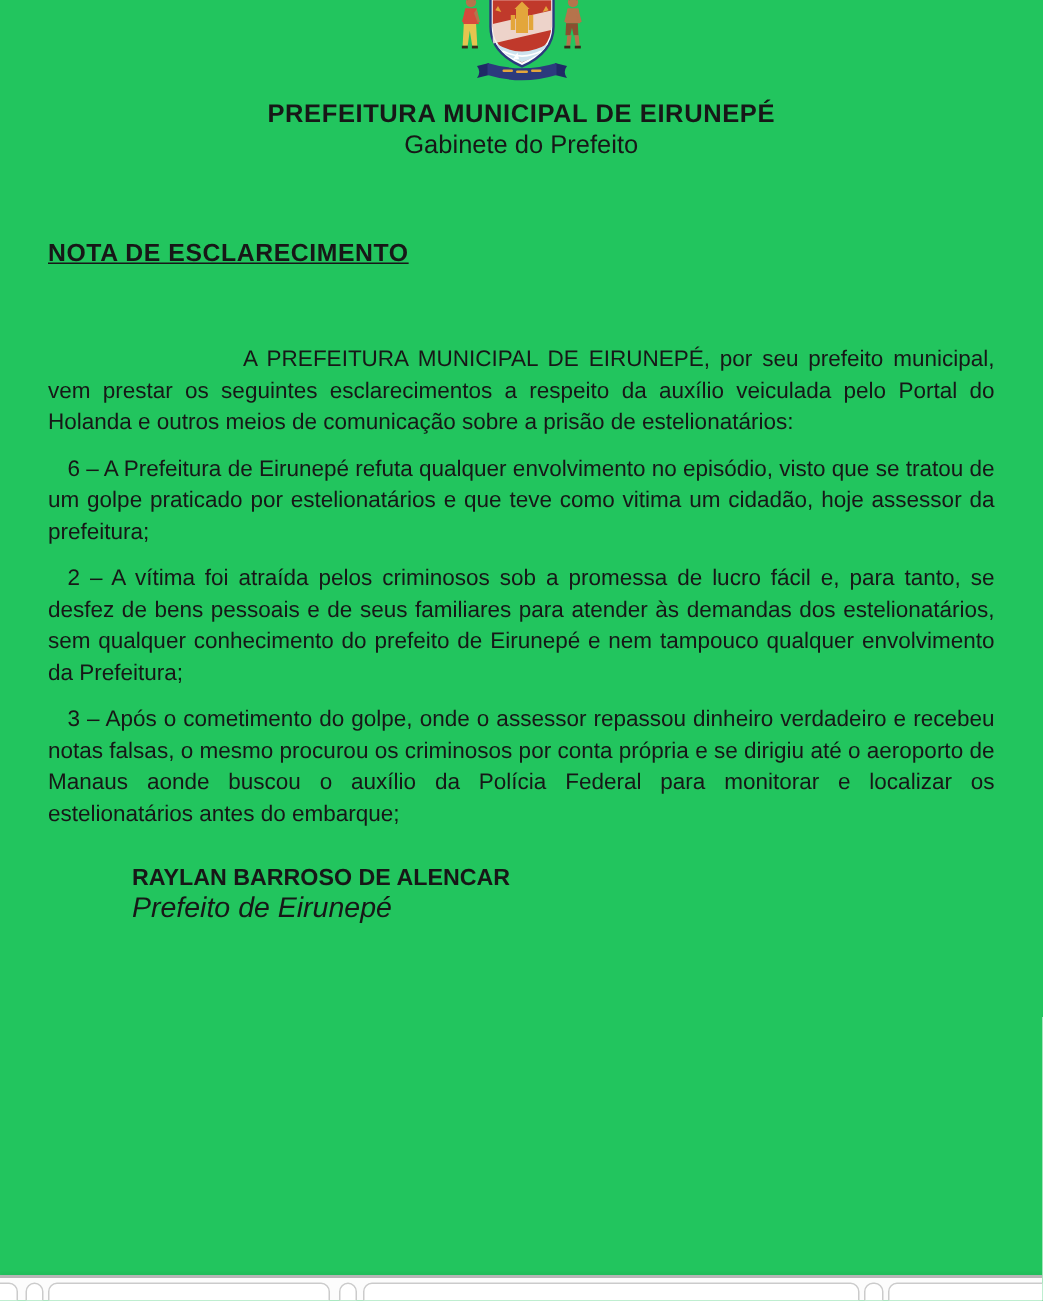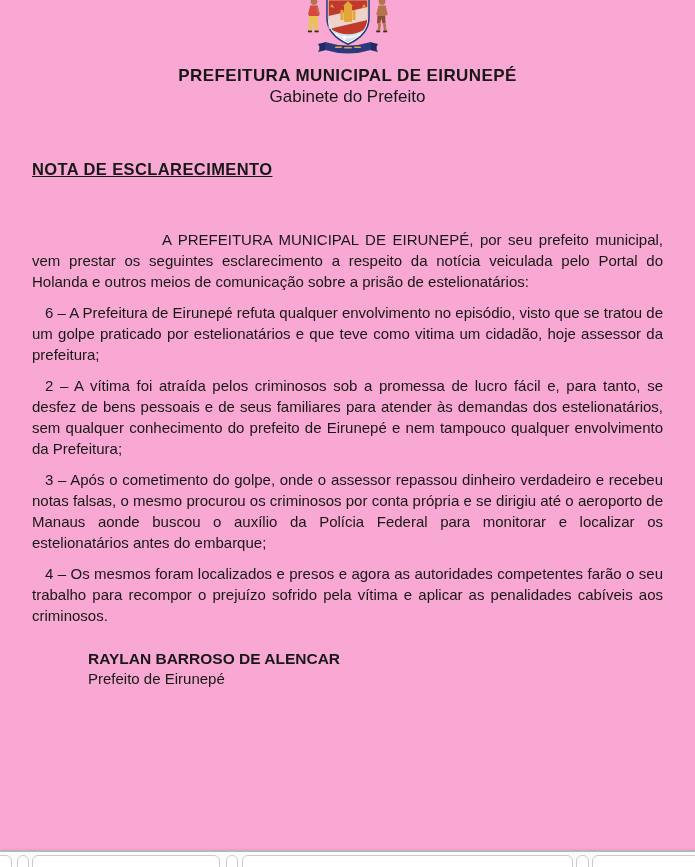--- a/index.html
+++ b/index.html
@@ -1,19 +1,19 @@
 <!DOCTYPE html>
 <html><head>
 <meta charset="utf-8">
 <style>
   html,body{margin:0;padding:0;background:#ffffff;}
   .screen{
     position:relative;
     width:695px;height:867px;
-    background:#f9a8d4;
+    background:#22c55e;
     overflow:hidden;
     font-family:"Liberation Sans","DejaVu Sans",sans-serif;
     color:#171717;
   }
   
   .doc-header{ text-align:center; padding-top:0; }
   .crest{ display:block; margin:0 auto; margin-top:-2px; }
   .org-name{
     margin:5px 0 0 0;
     font-size:17px; font-weight:bold; letter-spacing:.4px;
@@ -31,21 +31,21 @@
   }
   .doc-body p{ margin:10px 0 0 0; text-align:justify; text-indent:13px; }
   .intro{ margin-top:50px !important; text-indent:130px !important; }
   .dateline{
     margin-top:28px !important;
     text-align:center !important; text-indent:0 !important;
     padding-left:88px;
   }
   .sig{ margin-top:22px; text-align:left; padding-left:56px; }
   .sig-name{ font-size:15.5px; font-weight:bold; line-height:21px; }
-  .sig-role{ font-size:15px; line-height:20px; }
+  .sig-role{ font-size:19px; line-height:20px;font-style:italic; }
   
   .bottom-bar{
     position:absolute; left:0; bottom:0;
     width:695px; height:15px;
     background:#fcfcfc;
     border-top:2px solid #b6b6b6;
     box-shadow:0 -2px 2px rgba(0,0,0,0.04);
     z-index:5;
   }
   .bfield{
@@ -125,26 +125,25 @@
         </g>
       </g>
     </svg>
     <h1 class="org-name">PREFEITURA MUNICIPAL DE EIRUNEPÉ</h1>
     <div class="dept">Gabinete do Prefeito</div>
   </header>
 
   <main class="doc-body">
     <h2 class="note-title">NOTA DE ESCLARECIMENTO</h2>
 
-    <p class="intro">A PREFEITURA MUNICIPAL DE EIRUNEPÉ, por seu prefeito municipal, vem prestar os seguintes esclarecimento a respeito da notícia veiculada pelo Portal do Holanda e outros meios de comunicação sobre a prisão de estelionatários:</p>
+    <p class="intro">A PREFEITURA MUNICIPAL DE EIRUNEPÉ, por seu prefeito municipal, vem prestar os seguintes esclarecimentos a respeito da auxílio veiculada pelo Portal do Holanda e outros meios de comunicação sobre a prisão de estelionatários:</p>
 
     <p class="item">6 – A Prefeitura de Eirunepé refuta qualquer envolvimento no episódio, visto que se tratou de um golpe praticado por estelionatários e que teve como vitima um cidadão, hoje assessor da prefeitura;</p>
     <p class="item">2 – A vítima foi atraída pelos criminosos sob a promessa de lucro fácil e, para tanto, se desfez de bens pessoais e de seus familiares para atender às demandas dos estelionatários, sem qualquer conhecimento do prefeito de Eirunepé e nem tampouco qualquer envolvimento da Prefeitura;</p>
     <p class="item">3 – Após o cometimento do golpe, onde o assessor repassou dinheiro verdadeiro e recebeu notas falsas, o mesmo procurou os criminosos por conta própria e se dirigiu até o aeroporto de Manaus aonde buscou o auxílio da Polícia Federal para monitorar e localizar os estelionatários antes do embarque;</p>
-    <p class="item">4 – Os mesmos foram localizados e presos e agora as autoridades competentes farão o seu trabalho para recompor o prejuízo sofrido pela vítima e aplicar as penalidades cabíveis aos criminosos.</p>
 
 
     <div class="sig">
       <div class="sig-name">RAYLAN BARROSO DE ALENCAR</div>
       <div class="sig-role">Prefeito de Eirunepé</div>
     </div>
   </main>
 
   <div class="bottom-bar">
     <div class="bfield f1"></div>

